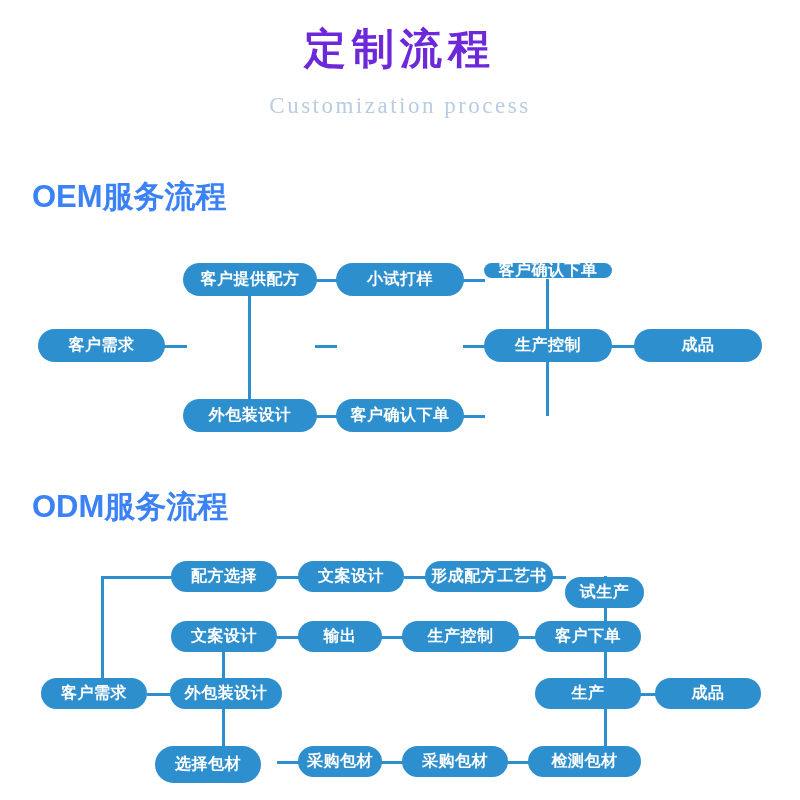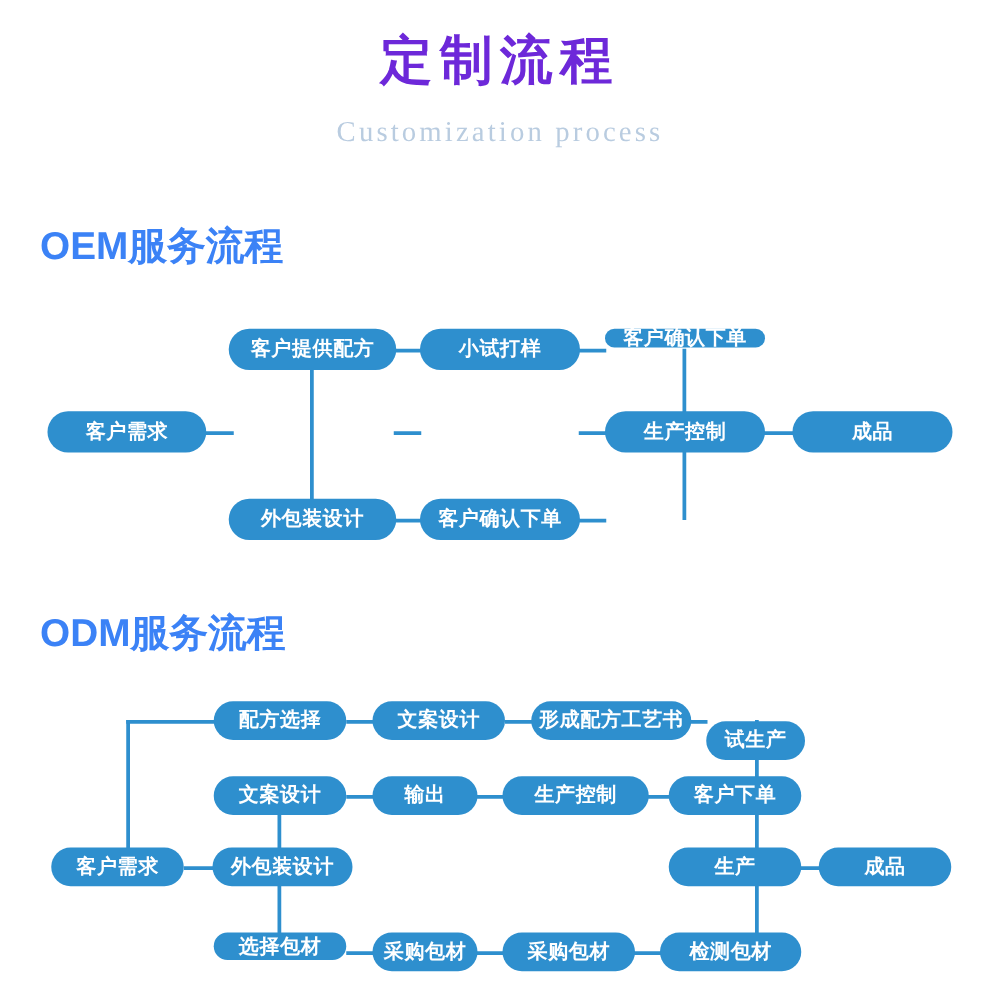--- a/index.html
+++ b/index.html
@@ -155,18 +155,18 @@
   <div class="node" style="left:171px; top:621px; width:106px; height:31px;">文案设计</div>
   <div class="node" style="left:298px; top:621px; width:84px; height:31px;">输出</div>
   <div class="node" style="left:402px; top:621px; width:117px; height:31px;">生产控制</div>
   <div class="node" style="left:535px; top:621px; width:106px; height:31px;">客户下单</div>
 
   <div class="node" style="left:41px; top:678px; width:106px; height:31px;">客户需求</div>
   <div class="node" style="left:170px; top:678px; width:112px; height:31px;">外包装设计</div>
   <div class="node" style="left:535px; top:678px; width:106px; height:31px;">生产</div>
   <div class="node" style="left:655px; top:678px; width:106px; height:31px;">成品</div>
 
-  <div class="node" style="left:171px; top:746px; width:106px; height:22px;">选择包材</div>
+  <div class="node" style="left:155px; top:746px; width:106px; height:37px;">选择包材</div>
   <div class="node" style="left:298px; top:746px; width:84px; height:31px;">采购包材</div>
   <div class="node" style="left:402px; top:746px; width:106px; height:31px;">采购包材</div>
   <div class="node" style="left:528px; top:746px; width:113px; height:31px;">检测包材</div>
 
 </div>
 
 </body></html>

